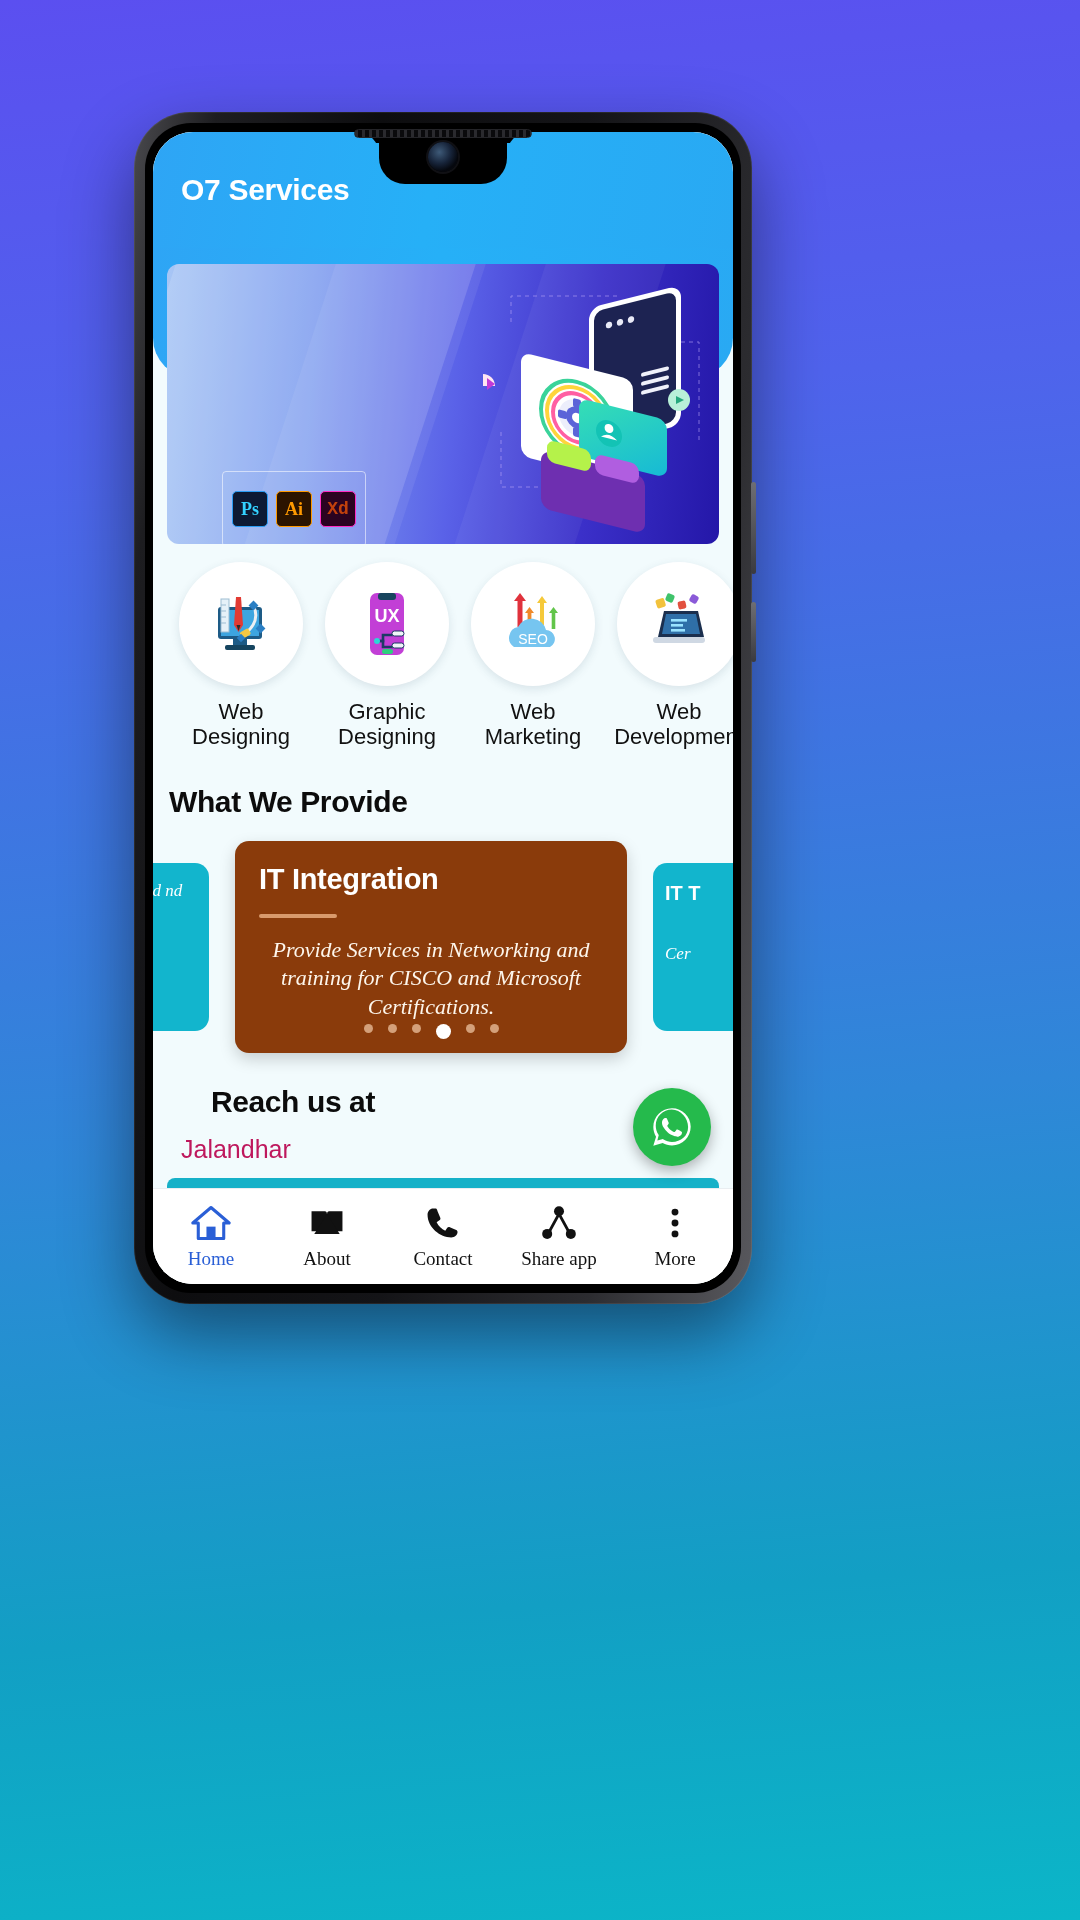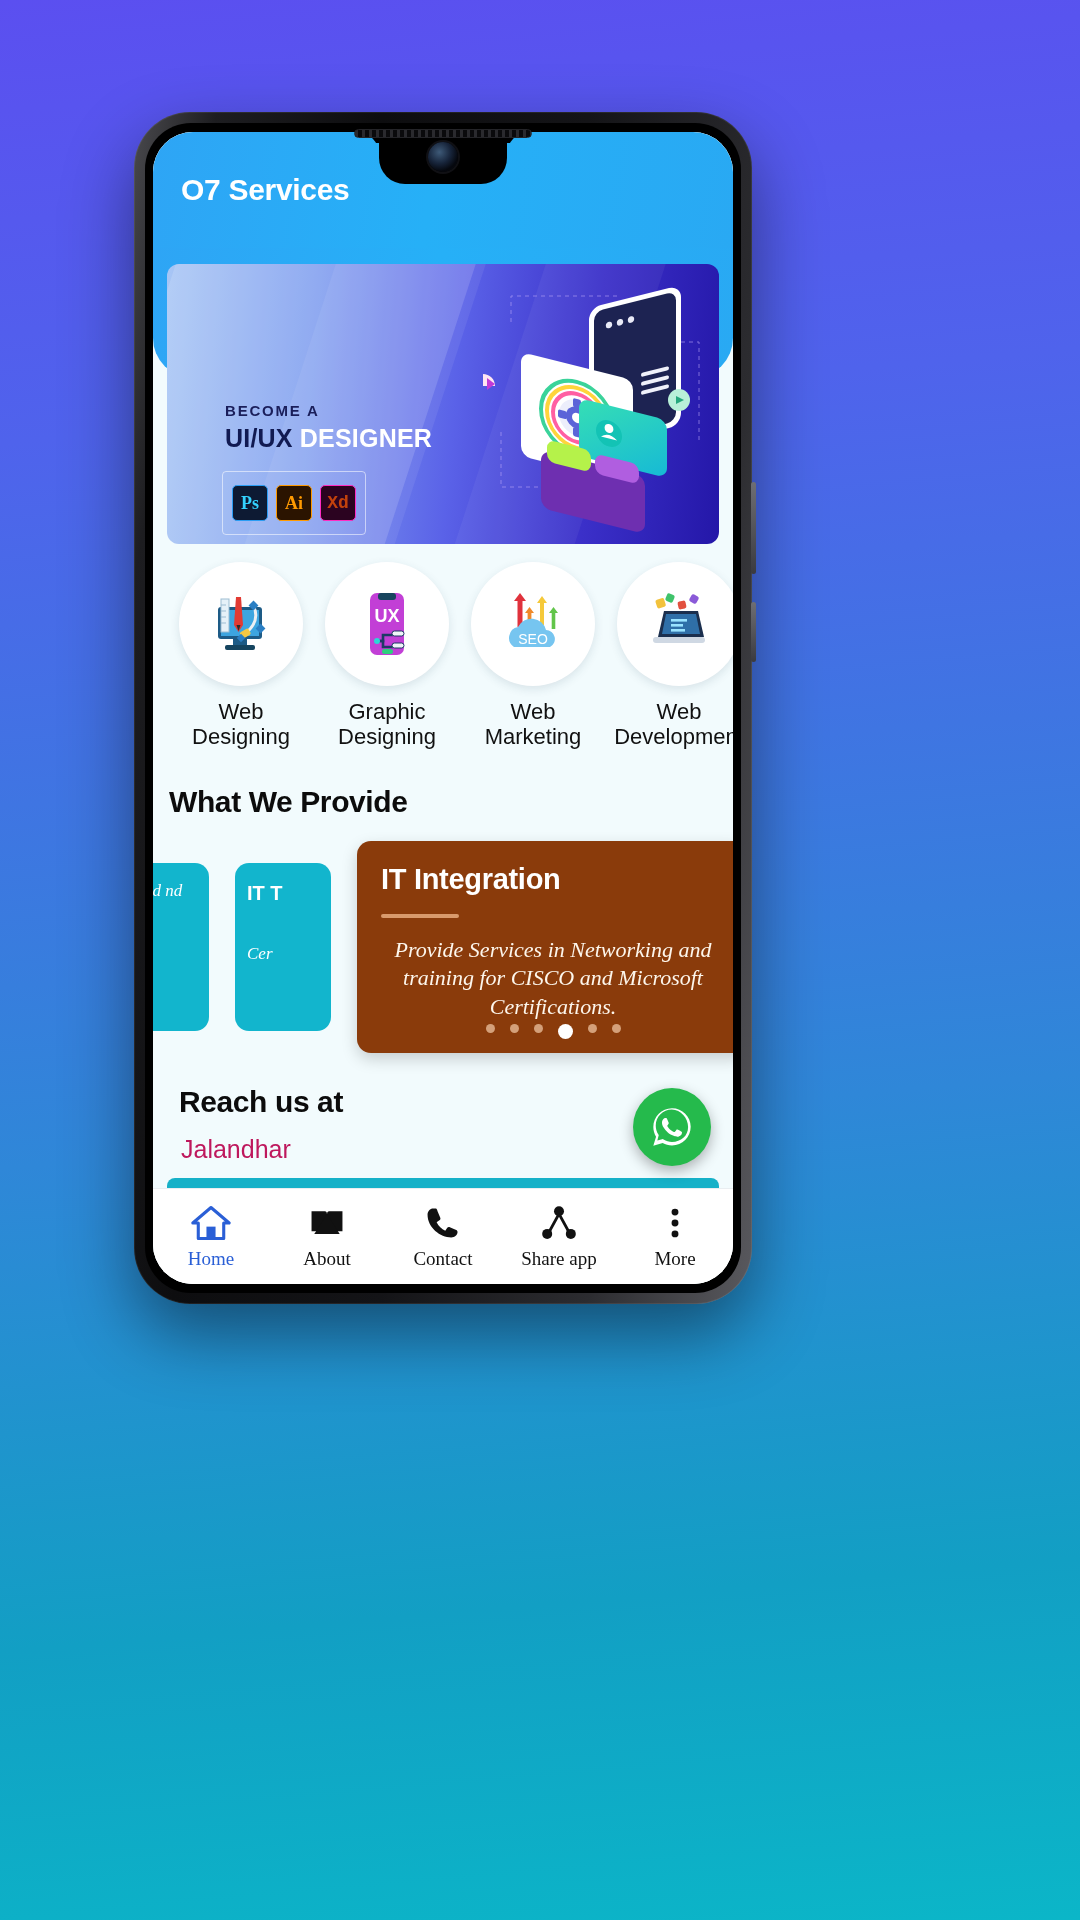--- a/index.html
+++ b/index.html
@@ -84,36 +84,36 @@
   #bn-s1{ left:-40px; top:-30px; width:300px; height:360px; transform:skewX(-18deg); background:rgba(255,255,255,.14); }
   #bn-s2{ left:120px; top:-60px; width:150px; height:420px; transform:skewX(-18deg); background:rgba(255,255,255,.07); }
   #bn-s3{ left:330px; top:-40px; width:120px; height:380px; transform:skewX(-18deg); background:rgba(255,255,255,.05); }
   #bn-text{ position:absolute; left:58px; top:138px; }
   #bn-kicker{ color:#1a1e5a; font-size:15px; font-weight:700; letter-spacing:1.8px; }
   #bn-head{ font-size:25px; font-weight:800; letter-spacing:.2px; margin-top:5px; white-space:nowrap; }
   #bn-head .uiux{ color:#111a52; }
   #bn-head .desig{ color:#ffffff; }
   #bn-badges{
     position:absolute; left:55px; top:207px; display:flex; gap:8px;
-    padding:13px 9px; border:1px solid rgba(255,255,255,.55); border-radius:4px;
+    padding:19px 9px; border:1px solid rgba(255,255,255,.55); border-radius:4px;
   }
   .adobe{ width:36px; height:36px; border-radius:5px; display:flex; align-items:center; justify-content:center;
     font-size:18px; font-weight:700; font-family:"Liberation Serif", serif; }
   #ad-ps{ background:#0d1a33; color:#34d2ff; border:1px solid #2a9df4; }
   #ad-ai{ background:#2b1400; color:#ff9a00; border:1px solid #ff9a00; }
   #ad-xd{ background:#2b0320; color:#c2410c; border:1px solid #ff2bc2;font-family:Liberation Mono, monospace; }
 
   
   #bn-illus{ position:absolute; right:8px; top:18px; width:240px; height:250px; }
 
   
   .section-title{ font-size:30px; font-weight:800; color:#0c0c0c; letter-spacing:-.4px; padding:0 0 0 26px; }
   #t-courses{ margin-top:22px; }
   #t-provide{ margin-top:36px;padding-left:16px; }
-  #t-reach{ margin-top:24px; }
+  #t-reach{ margin-top:24px;margin-left:32px; }
 
   
   #courses-row{ display:flex; gap:22px; padding:18px 0 0 26px; overflow:hidden; }
   .course{ flex:0 0 auto; width:124px; display:flex; flex-direction:column; align-items:center; }
   .course-circle{
     width:124px; height:124px; border-radius:50%; background:#fff;
     box-shadow:0 3px 10px rgba(40,70,90,.13);
     display:flex; align-items:center; justify-content:center;
   }
   .course-label{ margin-top:14px; text-align:center; font-size:22px; line-height:1.12; color:#111; }
@@ -242,27 +242,20 @@
               <path d="M12 92 a12 12 0 0 1 12 12 l-12 0 z" fill="#ffe6f2"></path>
               <path d="M16 96 l8 6 l-8 6 z" fill="#c13bd8"></path>
               <defs>
                 <linearGradient id="tealgrad" x1="0" y1="0" x2="1" y2="1">
                   <stop offset="0" stop-color="#36dfb4"></stop>
                     <stop offset="1" stop-color="#16b9d6"></stop>
                 </linearGradient>
               </defs>
             </svg>
 
-            <div id="bn-text">
-              <div id="bn-kicker">BECOME A</div>
-              <div id="bn-head">
-                <span class="uiux">UI/UX</span>
-                <span class="desig">DESIGNER</span>
-              </div>
-            </div>
 
             <div id="bn-badges">
               <div class="adobe" id="ad-ps">Ps</div>
               <div class="adobe" id="ad-ai">Ai</div>
               <div class="adobe" id="ad-xd">Xd</div>
             </div>
           </div>
 
 
           <div id="courses-row">
@@ -363,39 +356,39 @@
 
           <div class="section-title" id="t-provide">What We Provide</div>
 
           <div id="provide-wrap">
             <div id="provide-track">
 
               <div class="prov-card prov-side" id="prov-left">
                 <span>ybrid nd</span>
               </div>
 
-              <div class="prov-card prov-side">
-                <div style="font-family:'Liberation Sans',sans-serif;font-style:normal;font-weight:800;font-size:20px;">IT T</div>
-                <div style="margin-top:34px;">Cer</div>
-              </div>
-
               <div class="prov-card prov-main">
                 <h3>IT Integration</h3>
                 <div class="prov-rule"></div>
                 <div class="prov-desc">Provide Services in Networking and training for CISCO and Microsoft Certifications.</div>
                 <div class="prov-dots">
                   <span class="pdot"></span>
                   <span class="pdot"></span>
                   <span class="pdot"></span>
                   <span class="pdot active"></span>
                   <span class="pdot"></span>
                   <span class="pdot"></span>
                 </div>
               </div>
 
+              <div class="prov-card prov-side">
+                <div style="font-family:'Liberation Sans',sans-serif;font-style:normal;font-weight:800;font-size:20px;">IT T</div>
+                <div style="margin-top:34px;">Cer</div>
+              </div>
+
             </div>
           </div>
 
           <div class="section-title" id="t-reach">Reach us at</div>
 
           <div id="reach-city-1">Jalandhar</div>
 
           <div class="addr-card">
             <div class="addr-row">
               <span class="addr-ic">

